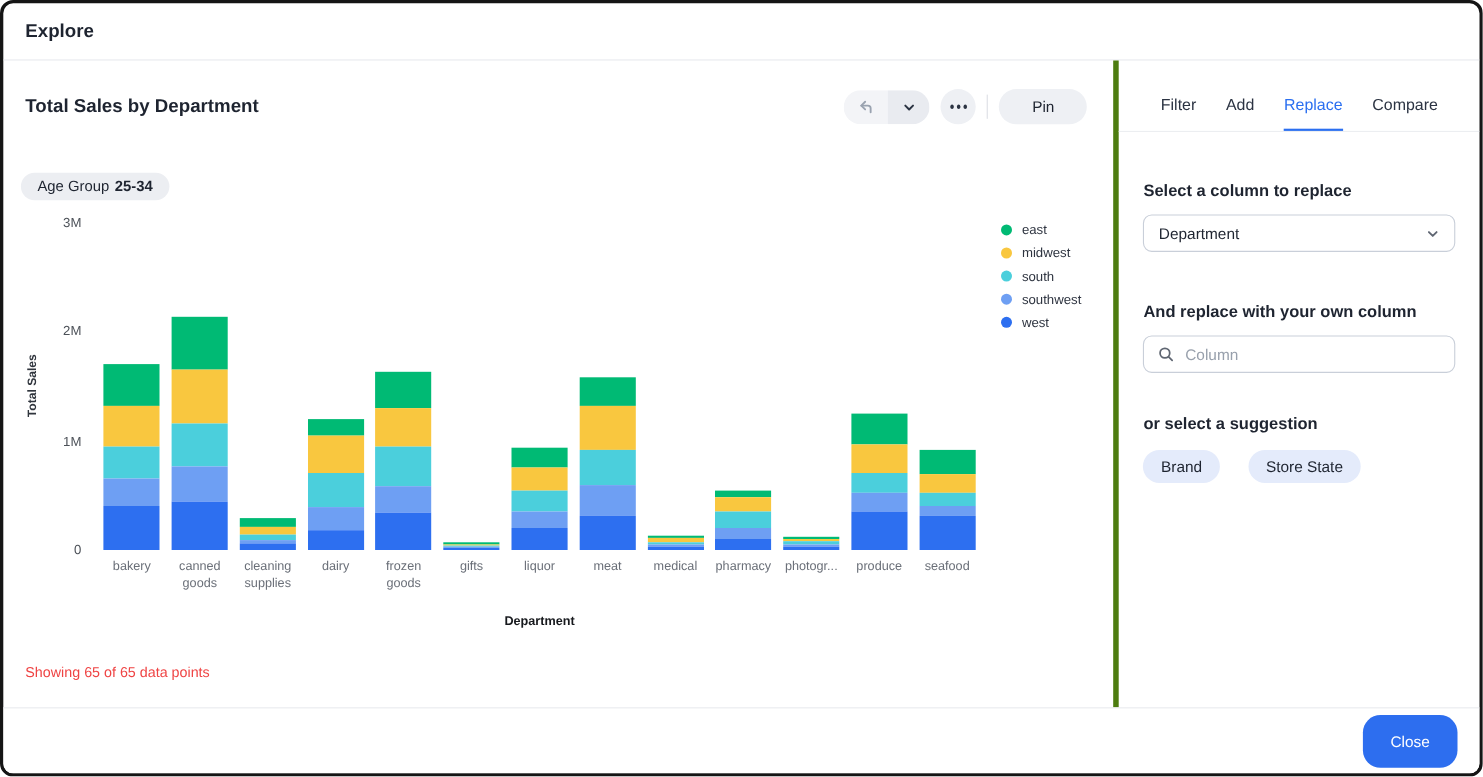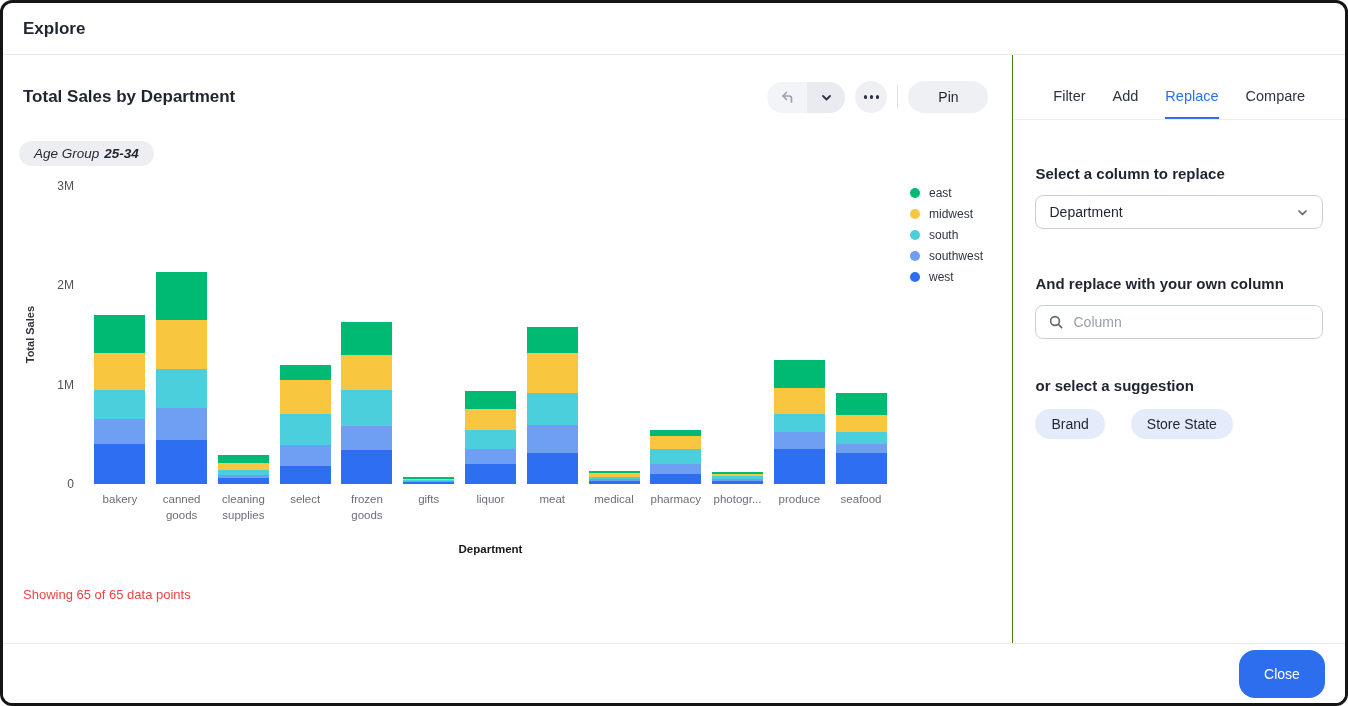--- a/index.html
+++ b/index.html
@@ -15,37 +15,37 @@
   
   .hdr {
     height:52px; display:flex; align-items:center;
     padding:0 20px; border-bottom:1px solid #e8eaee;
   }
   .hdr-title { font-size:17px; font-weight:700; color:#1e2430; }
 
   
   .body { display:flex; height:594px; }
   .chart-panel { width:1014px; position:relative; }
-  .side-panel { width:334px; border-left:1px solid #4d7c0f; }
+  .side-panel { width:334px; border-left:5px solid #4d7c0f; }
 
   
   .chart-top { display:flex; justify-content:space-between; align-items:center; padding:26px 24px 0 20px; }
   .chart-title { font-size:17px; font-weight:700; color:#1e2430; }
   .toolbar { display:flex; align-items:center; gap:10px; }
   .split-btn { display:flex; height:31px; border-radius:16px; overflow:hidden; }
   .split-left { width:40px; background:#f3f4f7; display:flex; align-items:center; justify-content:center; cursor:pointer; }
   .split-right { width:38px; background:#e9ebf0; display:flex; align-items:center; justify-content:center; cursor:pointer; }
   .circle-btn { width:32px; height:32px; border-radius:50%; background:#eef0f4; display:flex; align-items:center; justify-content:center; gap:2.5px; cursor:pointer; }
   .dot { width:3.2px; height:3.2px; border-radius:50%; background:#2b3342; }
   .tb-divider { width:1px; height:22px; background:#dcdfe5; }
   .pin-btn { min-width:80px; height:32px; border-radius:16px; background:#eef0f4; border:none;
     font-family:inherit; font-size:14px; color:#1e2430; cursor:pointer; padding:0 24px; }
 
   
-  .chip-row { margin:28px 0 0 16px;font-style:italic; }
+  .chip-row { margin:44px 0 0 16px; }
   .filter-chip { display:inline-flex; align-items:center; gap:5px; background:#eceef2;
     border-radius:14px; padding:5px 15px; font-size:13.5px; color:#1e2430; cursor:pointer; }
   .filter-chip b { font-weight:700; }
 
   
   .chart-row { display:flex; margin:20px 0 0 18px; }
   .ylab-col { width:18px; height:298px; display:flex; align-items:center; justify-content:center; }
   .ylab { writing-mode:vertical-rl; transform:rotate(180deg); font-size:11px; font-weight:700; color:#30353d; }
   .ytick-col { width:44px; height:298px; position:relative; }
   .y-tick { position:absolute; right:9px; transform:translateY(50%); font-size:12px; color:#4c5158; }
@@ -291,21 +291,21 @@
               <span class="legend-dot" style="background: rgb(45, 111, 240);"></span>
               <span class="legend-text">west</span>
             </div>
           </div>
       </div>
 
       <div class="x-labels" id="x-labels">
           <div class="x-label">bakery</div>
           <div class="x-label">canned goods</div>
           <div class="x-label">cleaning supplies</div>
-          <div class="x-label">select</div>
+          <div class="x-label">dairy</div>
           <div class="x-label">frozen goods</div>
           <div class="x-label">gifts</div>
           <div class="x-label">liquor</div>
           <div class="x-label">meat</div>
           <div class="x-label">medical</div>
           <div class="x-label">pharmacy</div>
           <div class="x-label">photogr...</div>
           <div class="x-label">produce</div>
           <div class="x-label">seafood</div>
         </div>

